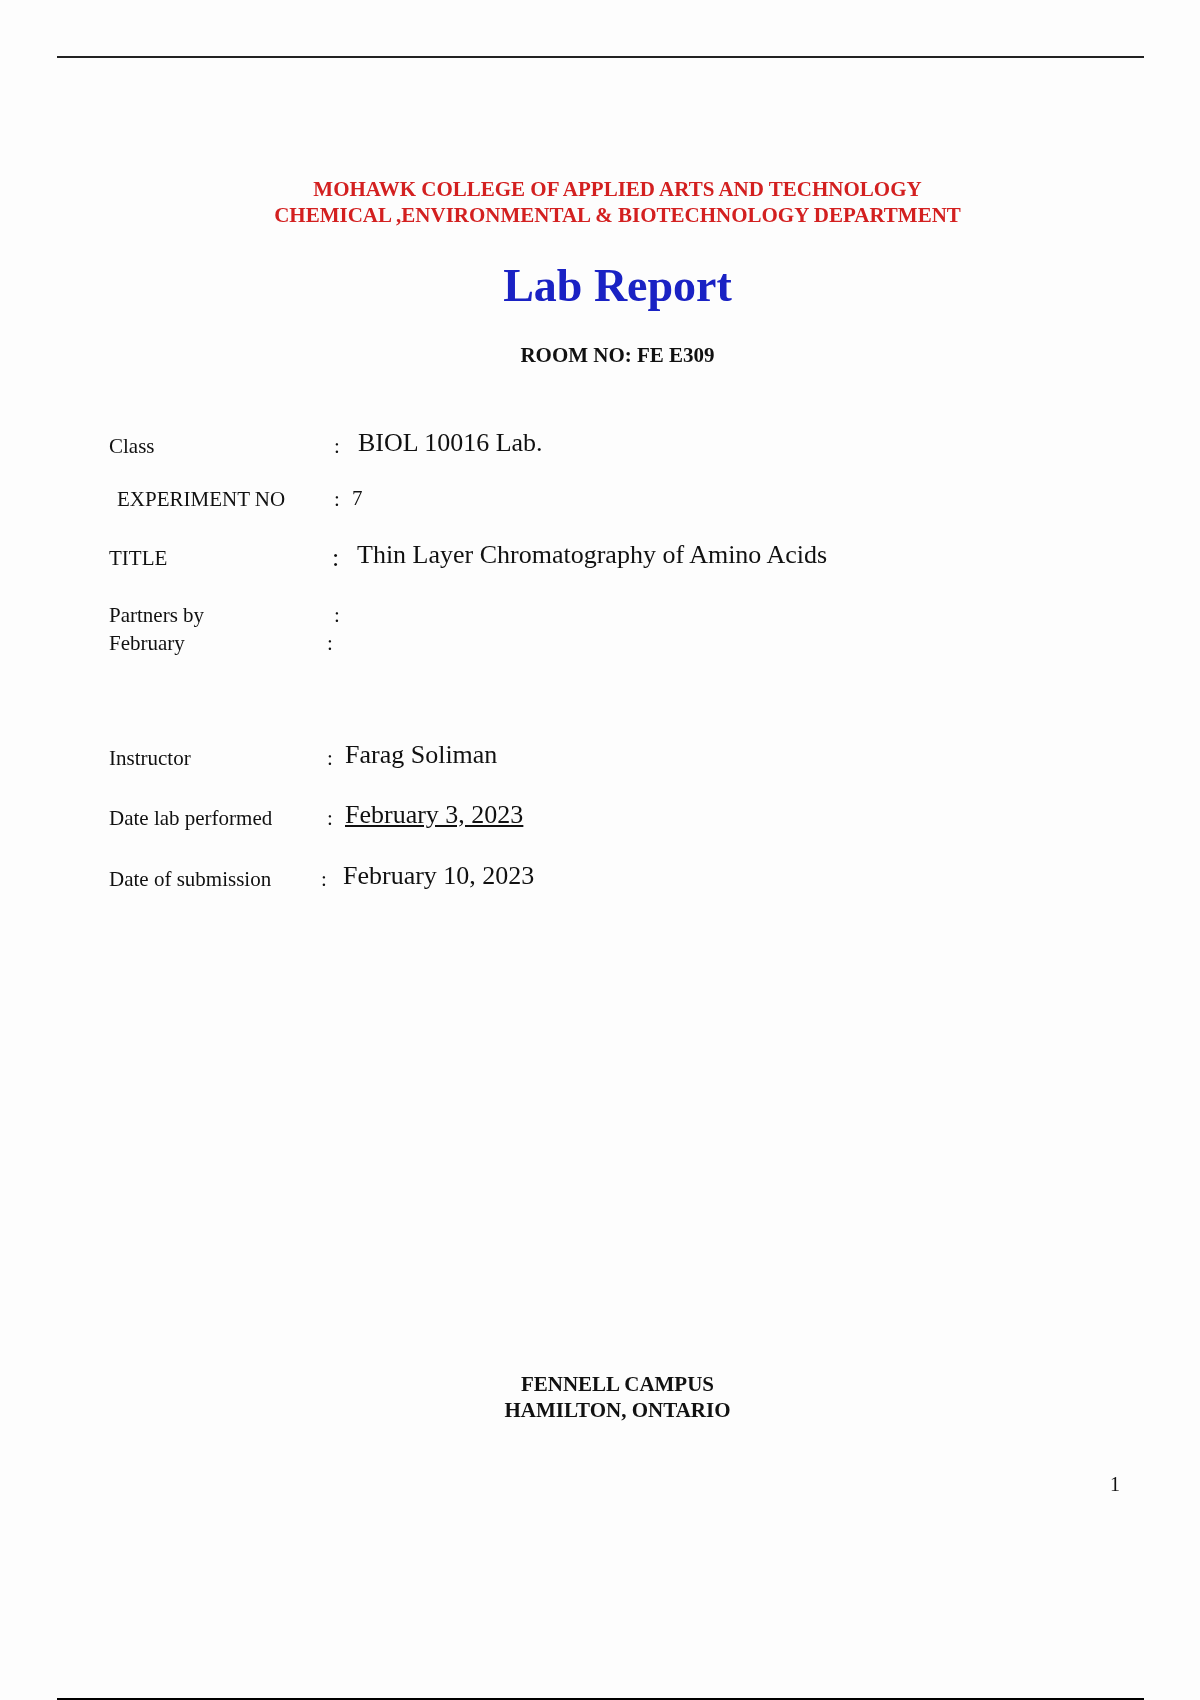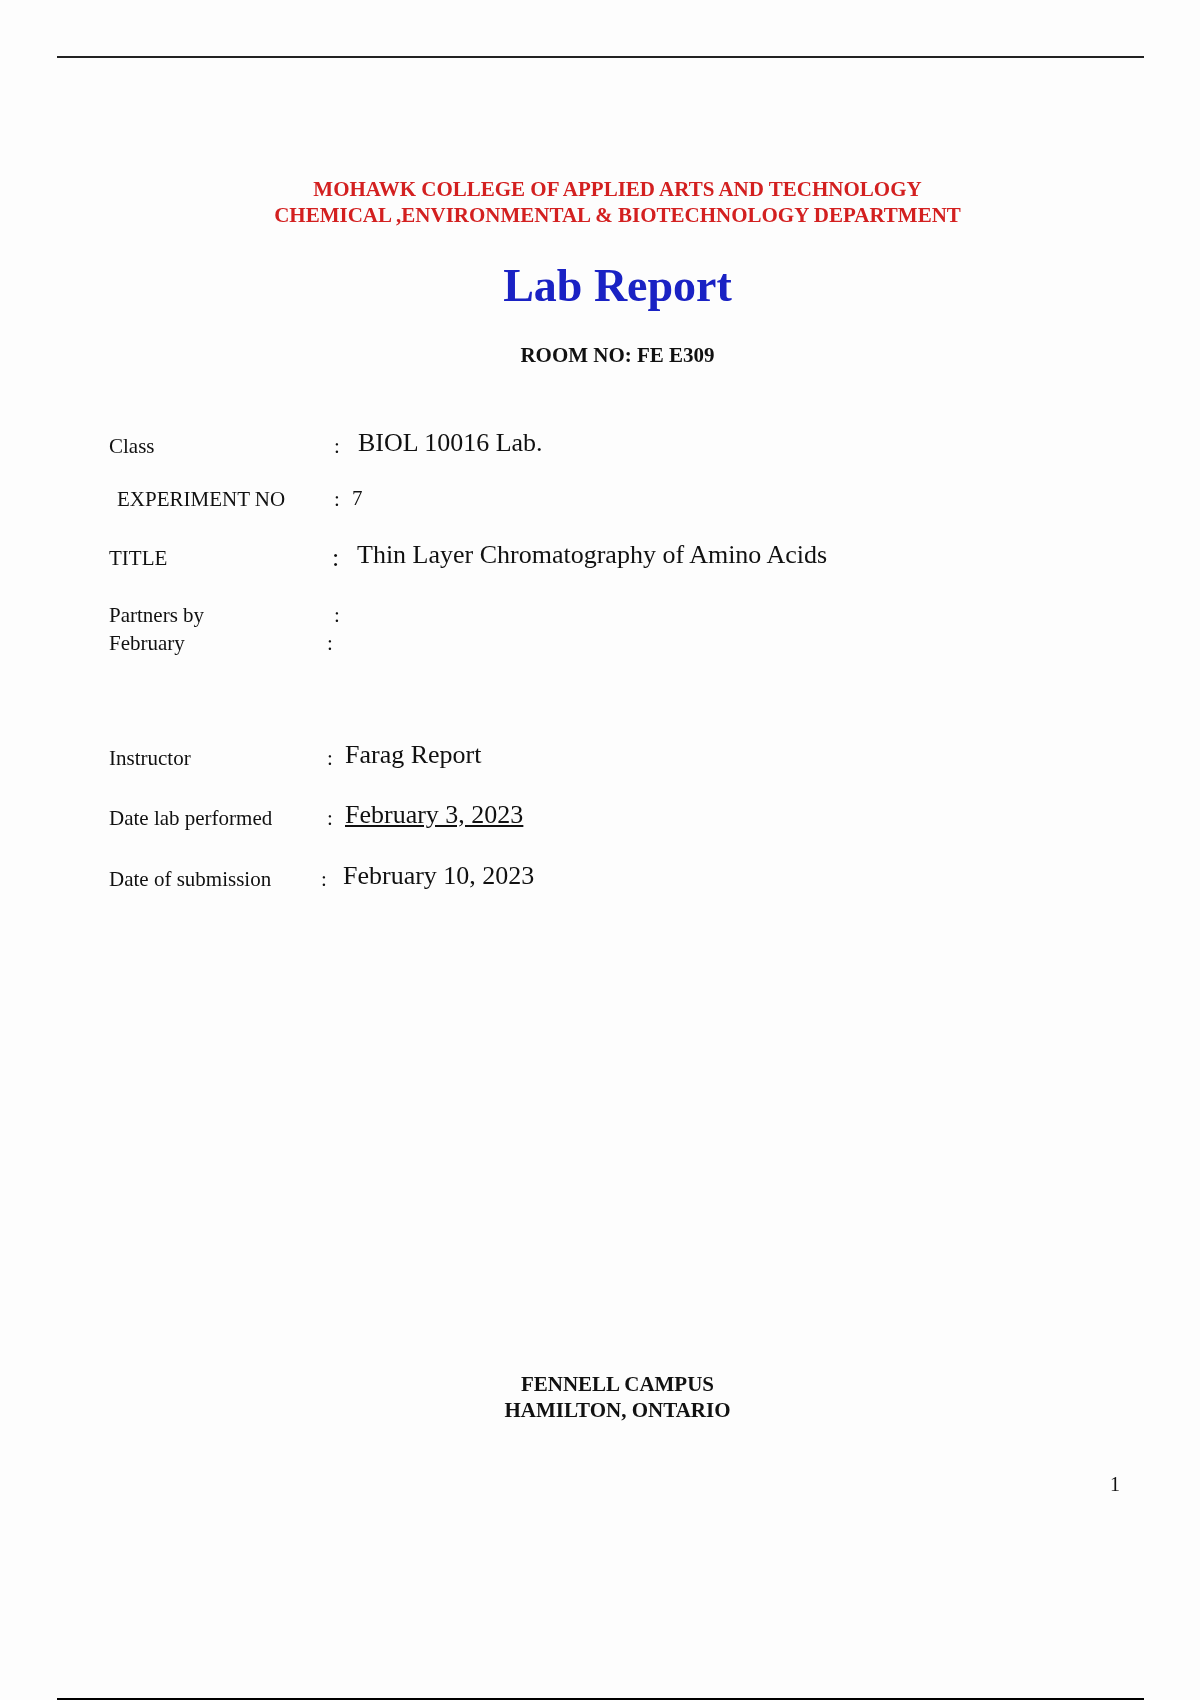--- a/index.html
+++ b/index.html
@@ -63,21 +63,21 @@
 
 <div class="row" style="top:631px;">
   <span class="lbl" style="top:0;">February</span>
   <span class="colon" style="left:218px; top:0;">:</span>
   <span class="val" style="left:243px; top:-4px;"></span>
 </div>
 
 <div class="row" style="top:746px;">
   <span class="lbl" style="top:0;">Instructor</span>
   <span class="colon" style="left:218px; top:0;">:</span>
-  <span class="val" style="left:236px; top:-6px;">Farag Report</span>
+  <span class="val" style="left:236px; top:-6px;">Farag Soliman</span>
 </div>
 
 <div class="row" style="top:806px;">
   <span class="lbl" style="top:0;">Date lab performed</span>
   <span class="colon" style="left:218px; top:0;">:</span>
   <span class="val" style="left:236px; top:-6px;text-decoration:underline;">February 3, 2023</span>
 </div>
 
 <div class="row" style="top:867px;">
   <span class="lbl" style="top:0;">Date of submission</span>

